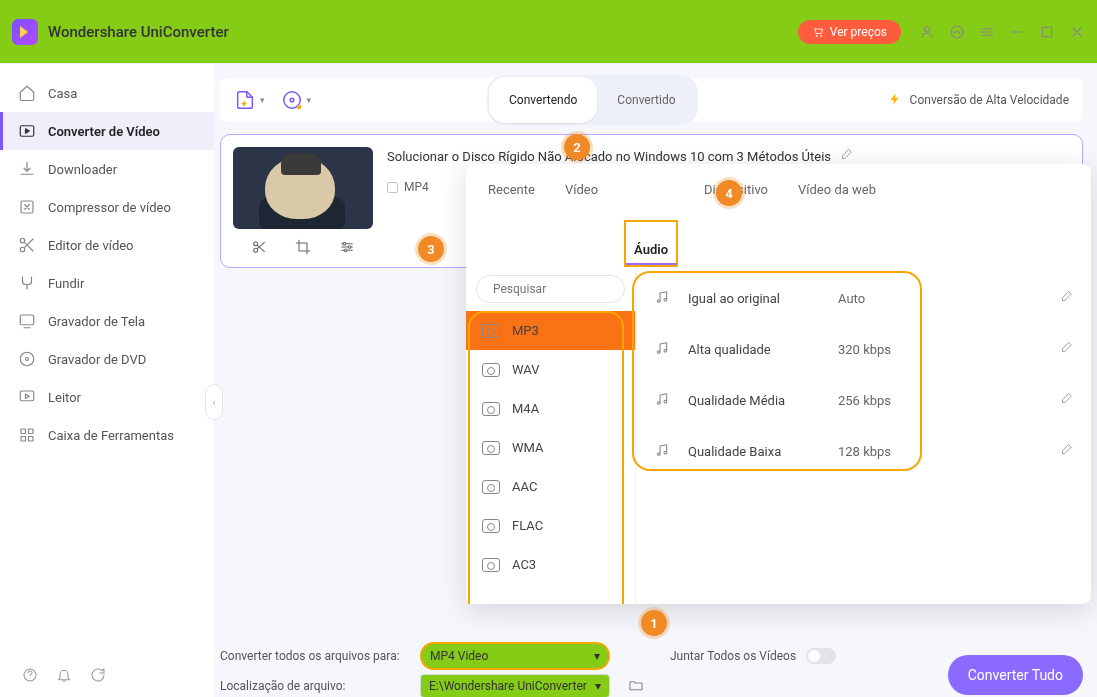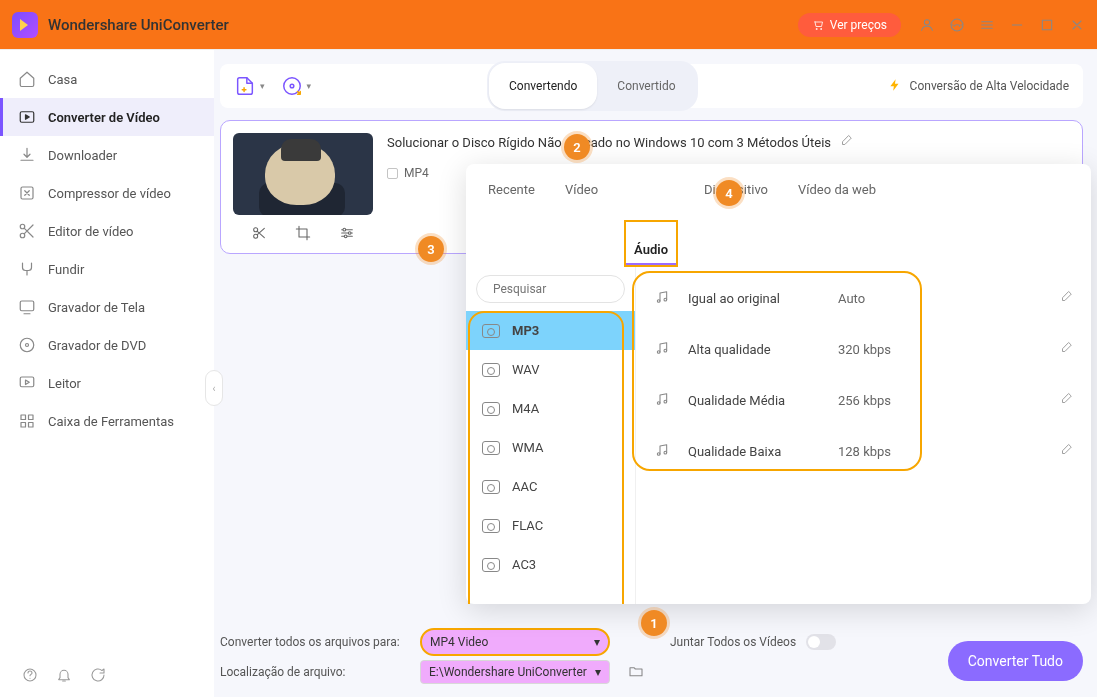--- a/index.html
+++ b/index.html
@@ -1,18 +1,18 @@
 <!DOCTYPE html>
 <html><head>
 <meta charset="utf-8">
 <style>
 * { box-sizing: border-box; margin: 0; padding: 0; font-family: -apple-system, BlinkMacSystemFont, "Segoe UI", Roboto, Arial, sans-serif; }
 body { width: 1097px; height: 697px; background: #f6f7fc; overflow: hidden; position: relative; }
 
-.titlebar { height: 50px; display: flex; align-items: center; padding: 0 12px; background: #f97316; border-bottom: 1px solid #eee; }
+.titlebar { height: 64px; display: flex; align-items: center; padding: 0 12px; background: #84cc16; border-bottom: 1px solid #eee; }
 .logo { width: 26px; height: 26px; background: linear-gradient(135deg, #7b4dff, #b24dff); border-radius: 6px; margin-right: 10px; position: relative; }
 .logo::after { content:""; position:absolute; left:8px; top:7px; width:0;height:0;border-left:8px solid #ffd24d;border-top:6px solid transparent;border-bottom:6px solid transparent; }
 .app-title { font-size: 15px; color: #333; font-weight: 500; }
 .titlebar .spacer { flex: 1; }
 .price-btn { background: #ff5c3d; color: #fff; border-radius: 14px; padding: 5px 14px; font-size: 12px; display: flex; align-items: center; gap: 6px; cursor: pointer; }
 .title-icons { display: flex; align-items: center; gap: 14px; margin-left: 18px; color: #888; }
 .title-icons svg, .title-icons span { width: 16px; height: 16px; display:inline-block; }
 .ticon { cursor:pointer; color:#888; }
 
 .main { display: flex; height: calc(697px - 50px); }
@@ -49,21 +49,21 @@
 .fc-edit { color:#999; cursor:pointer;}
 .fc-specs { display:flex; gap:40px; margin-top:14px; color:#666; font-size:12px;}
 .spec { display:flex;align-items:center;gap:6px;}
 .spec .box{ width:11px;height:11px;border:1px solid #c4c4c4; border-radius:2px;}
 .fc-actions { display:flex; gap:28px; margin-top:10px; color:#666; justify-content:flex-start; padding-left:18px;}
 .fc-actions svg{width:16px;height:16px;cursor:pointer;}
 
 .bottombar { position:absolute; left:6px; right:14px; bottom:10px; }
 .bb-row { display:flex; align-items:center; gap:10px; font-size:12px; color:#555; height:30px;}
 .bb-label { width:190px; }
-.bb-select { width:190px; height:24px; border:1px solid #d8d8d8; border-radius:4px; background:#f0abfc; padding:0 8px; display:flex; align-items:center; justify-content:space-between; color:#333; cursor:pointer; font-size:12px;}
+.bb-select { width:190px; height:24px; border:1px solid #d8d8d8; border-radius:4px; background:#84cc16; padding:0 8px; display:flex; align-items:center; justify-content:space-between; color:#333; cursor:pointer; font-size:12px;}
 .bb-select.hl { border:2px solid #f7a600; border-radius:14px; height:28px;}
 .bb-join { margin-left:50px; display:flex; align-items:center; gap:10px; }
 .toggle { width:30px;height:16px;background:#e2e2e8;border-radius:8px; position:relative;}
 .toggle::after{content:"";position:absolute;left:2px;top:2px;width:12px;height:12px;background:#fff;border-radius:50%;}
 .convert-btn { position:absolute; right:0; bottom:6px; background:#8b6bff; color:#fff; padding:12px 20px; border-radius:24px; font-size:14px; cursor:pointer;}
 
 .statusicons { position:absolute; left:22px; bottom:14px; display:flex; gap:18px; color:#999;}
 .statusicons svg{width:16px;height:16px;cursor:pointer;}
 
 .format-panel { position:absolute; left:466px; top:164px; width:625px; height:440px; background:#fff; border-radius:8px; box-shadow:0 6px 30px rgba(0,0,0,0.14); display:flex; flex-direction:column; z-index:20;}
@@ -71,21 +71,21 @@
 .fp-tab { padding:6px 4px 10px; cursor:pointer; position:relative;}
 .fp-tab.active { color:#222; font-weight:600; }
 .fp-tab.active::after { content:""; position:absolute; left:0; right:0; bottom:0; height:2px; background:#9b6bff;}
 .fp-tab.hl { border:2px solid #f7a600; border-radius:0; padding:20px 8px 8px;margin-top:44px;}
 .fp-body { display:flex; flex:1; overflow:hidden;}
 .fp-left { width:170px; border-right:1px solid #f0f0f0; display:flex; flex-direction:column; }
 .fp-search { margin:8px 10px; height:28px; border:1px solid #e3e3e3; border-radius:14px; display:flex; align-items:center; padding:0 10px; gap:6px; color:#aaa; font-size:12px;}
 .fp-search input { border:none; outline:none; flex:1; font-size:12px; background:transparent;}
 .fp-formats { flex:1; overflow:auto; position:relative;}
 .fmt { display:flex; align-items:center; gap:12px; padding:12px 16px; font-size:13px; color:#444; cursor:pointer;}
-.fmt.sel { background:#7dd3fc;font-weight:bold; }
+.fmt.sel { background:#f97316; }
 .fmt-ic { width:18px;height:14px; border:1.4px solid #888; border-radius:3px; position:relative;}
 .fmt-ic::after{content:"";position:absolute;left:4px;top:3px;width:6px;height:6px;border:1.4px solid #888;border-radius:50%;}
 .formats-hl { position:absolute; left:2px; top:0; width:156px; border:2px solid #f7a600; border-radius:16px; pointer-events:none;}
 
 .fp-right { flex:1; padding:6px 10px;}
 .qrow { display:flex; align-items:center; padding:16px 8px; font-size:13px; color:#444;}
 .qrow .qic { width:22px; margin-right:12px; color:#888;}
 .qrow .qname { width:150px;}
 .qrow .qval { width:130px; color:#666;}
 .qrow .qedit { margin-left:auto; color:#999; cursor:pointer;}

